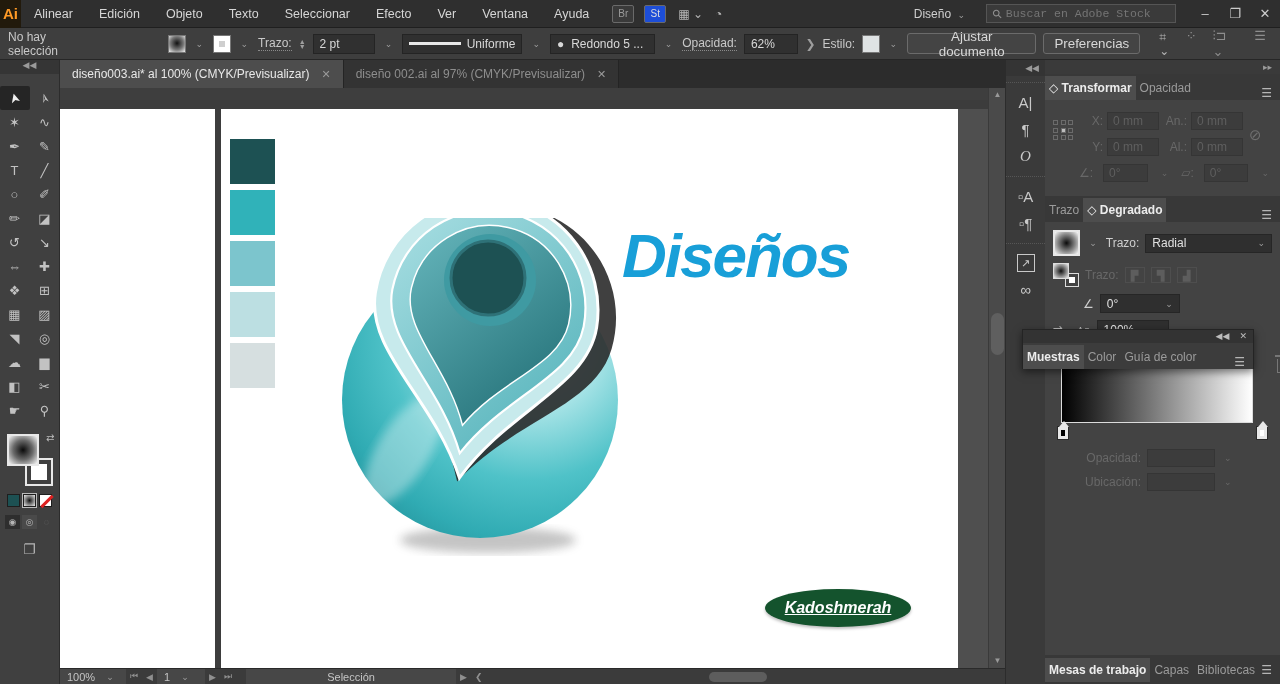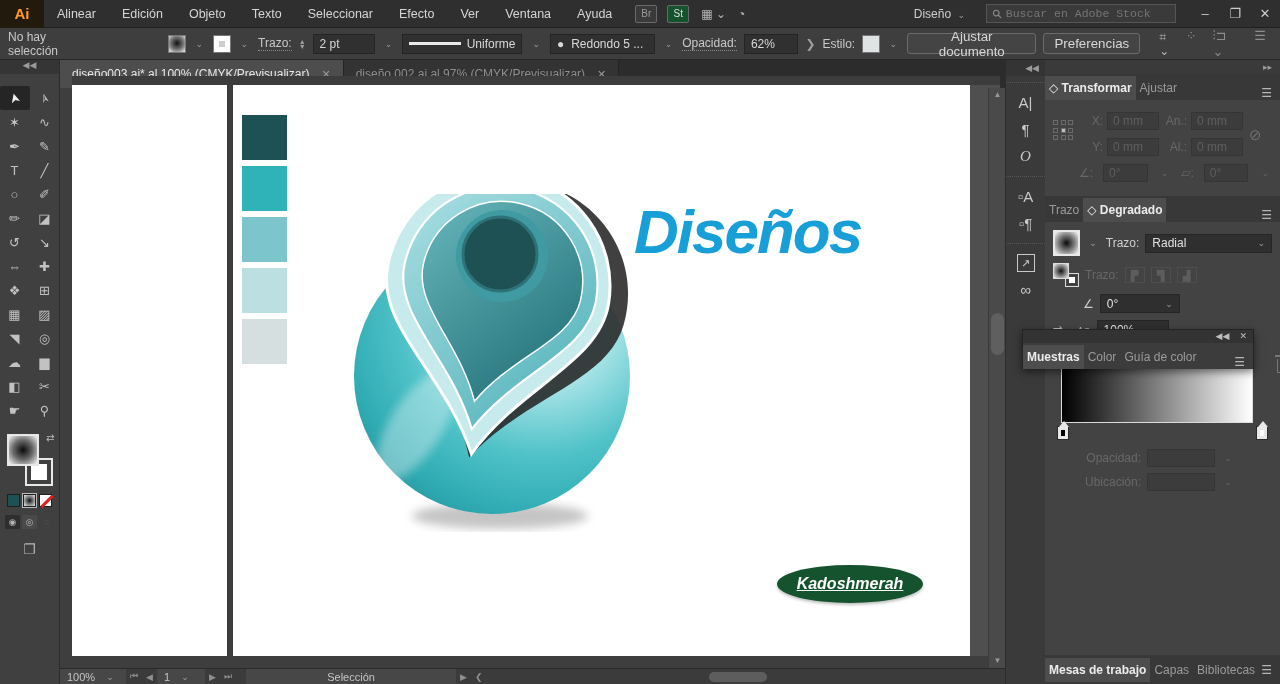--- a/index.html
+++ b/index.html
@@ -3,24 +3,24 @@
 <meta charset="utf-8">
 <style>
   * { margin:0; padding:0; box-sizing:border-box; }
   html,body { width:1280px; height:684px; overflow:hidden; background:#282828;
     font-family:"Liberation Sans","DejaVu Sans",sans-serif; font-size:12px; color:#cfcfcf; }
   .abs { position:absolute; }
   #stage { position:relative; width:1280px; height:684px; background:#3e3e3e; }
 
   
   #titlebar { left:0; top:0; width:1280px; height:28px; background:#2f2f2f; display:flex; align-items:center; border-bottom:1px solid #1f1f1f; }
-  #ai-logo { width:44px; height:28px; background:#221a0c; color:#ff9a26; font-weight:bold; font-size:15px; display:flex; align-items:center; justify-content:center; }
+  #ai-logo { width:21px; height:28px; background:#221a0c; color:#ff9a26; font-weight:bold; font-size:15px; display:flex; align-items:center; justify-content:center; }
   .menu-item { padding:0 13px; color:#d6d6d6; font-size:12.5px; cursor:default; }
   .tb-badge { width:22px; height:18px; border:1px solid #6a6a6a; border-radius:2px; display:flex; align-items:center; justify-content:center; font-size:10px; margin-left:10px; color:#9a9a9a; background:#3a3a3a; }
-  .tb-badge.lit { background:#14532d; color:#ddd; }
+  .tb-badge.lit { background:#1d4ed8; color:#ddd; }
   .tb-icon { color:#b5b5b5; margin-left:12px; font-size:12px; }
   #workspace { margin-left:auto; color:#cfcfcf; }
   #stock-search { width:190px; height:19px; background:#3a3a3a; border:1px solid #555; margin:0 14px 0 18px; display:flex; align-items:center; padding:0 6px; color:#8f8f8f; }
   #stock-search input { background:transparent; border:none; outline:none; color:#9a9a9a; font-size:11.5px; width:160px; font-family:Liberation Mono, monospace; }
   .winbtn { width:30px; height:22px; display:flex; align-items:center; justify-content:center; color:#cccccc; font-size:13px; }
 
   
   #optionsbar { left:0; top:28px; width:1280px; height:32px; background:#3e3e3e; border-bottom:1px solid #262626; display:flex; align-items:center; padding-left:8px; gap:7px; }
   .opt-label { color:#c9c9c9; }
   .opt-label.link { border-bottom:1px dotted #8a8a8a; }
@@ -58,21 +58,21 @@
   .mini-sw.grad { background:radial-gradient(circle,#111,#eee); outline:1px solid #bbb; }
   .mini-sw.none { background:#fff; position:relative; }
   .mini-sw.none::after { content:""; position:absolute; left:-1px; top:5px; width:16px; height:3px; background:#d22; transform:rotate(-45deg); }
   #draw-modes { display:flex; justify-content:center; gap:2px; margin-top:8px; }
   .dmode { width:15px; height:14px; display:flex; align-items:center; justify-content:center; font-size:9px; color:#b5b5b5; background:#4a4a4a; }
   .dmode.sel { background:#2e2e2e; }
   .dmode.dis { color:#6a6a6a; background:transparent; }
   #screen-mode { margin:12px auto 0; width:20px; color:#b5b5b5; font-size:14px; text-align:center; }
 
   
-  #canvas { left:60px; top:76px; width:928px; height:580px; background:#fff; overflow:hidden;margin-left:12px; }
+  #canvas { left:60px; top:100px; width:928px; height:580px; background:#fff; overflow:hidden; }
   #paste-top { left:0; top:0; width:928px; height:9px; background:#3c3c3c; }
   #artboard-line { left:155px; top:9px; width:6px; height:571px; background:#3d3d3d; }
   #paste-right { left:898px; top:9px; width:30px; height:571px; background:#4f4f4f; }
   .cv-swatch { left:170px; width:45px; height:45px; }
   #headline { left:562px; top:120px; font-size:62px; font-weight:bold; font-style:italic; letter-spacing:-2px; }
   #subheadline { left:612px; top:186px; font-size:29px; font-weight:bold; font-style:italic; }
   #cv-badge { left:705px; top:489px; width:146px; height:38px; border-radius:50%; display:flex; align-items:center; justify-content:center; color:#fff; font-weight:bold; font-style:italic; font-size:16px; box-shadow:0 2px 3px rgba(0,0,0,.25); }
 
   
   #vscroll { left:988px; top:88px; width:17px; height:580px; background:#4a4a4a; border-left:1px solid #3a3a3a; }
@@ -435,21 +435,21 @@
       <div class="strip-icon" style="border:1px solid #c9c9c9;width:18px;height:18px;margin:4px auto;font-size:11px">↗</div>
       <div class="strip-icon">∞</div>
     </div>
   </div>
 
   <div class="abs" id="dock">
     <div id="dock-collapse">▸▸</div>
 
     <div class="ptabs">
       <span class="ptab active">◇ <span>Transformar</span></span>
-      <span class="ptab">Ajustar</span>
+      <span class="ptab">Opacidad</span>
       <span class="pmenu">☰</span>
     </div>
     <div id="tf-grid">
       <div id="refpoint">
         <i></i>
           <i></i>
           <i></i>
           <i></i>
           <i class="c"></i>
           <i></i>

